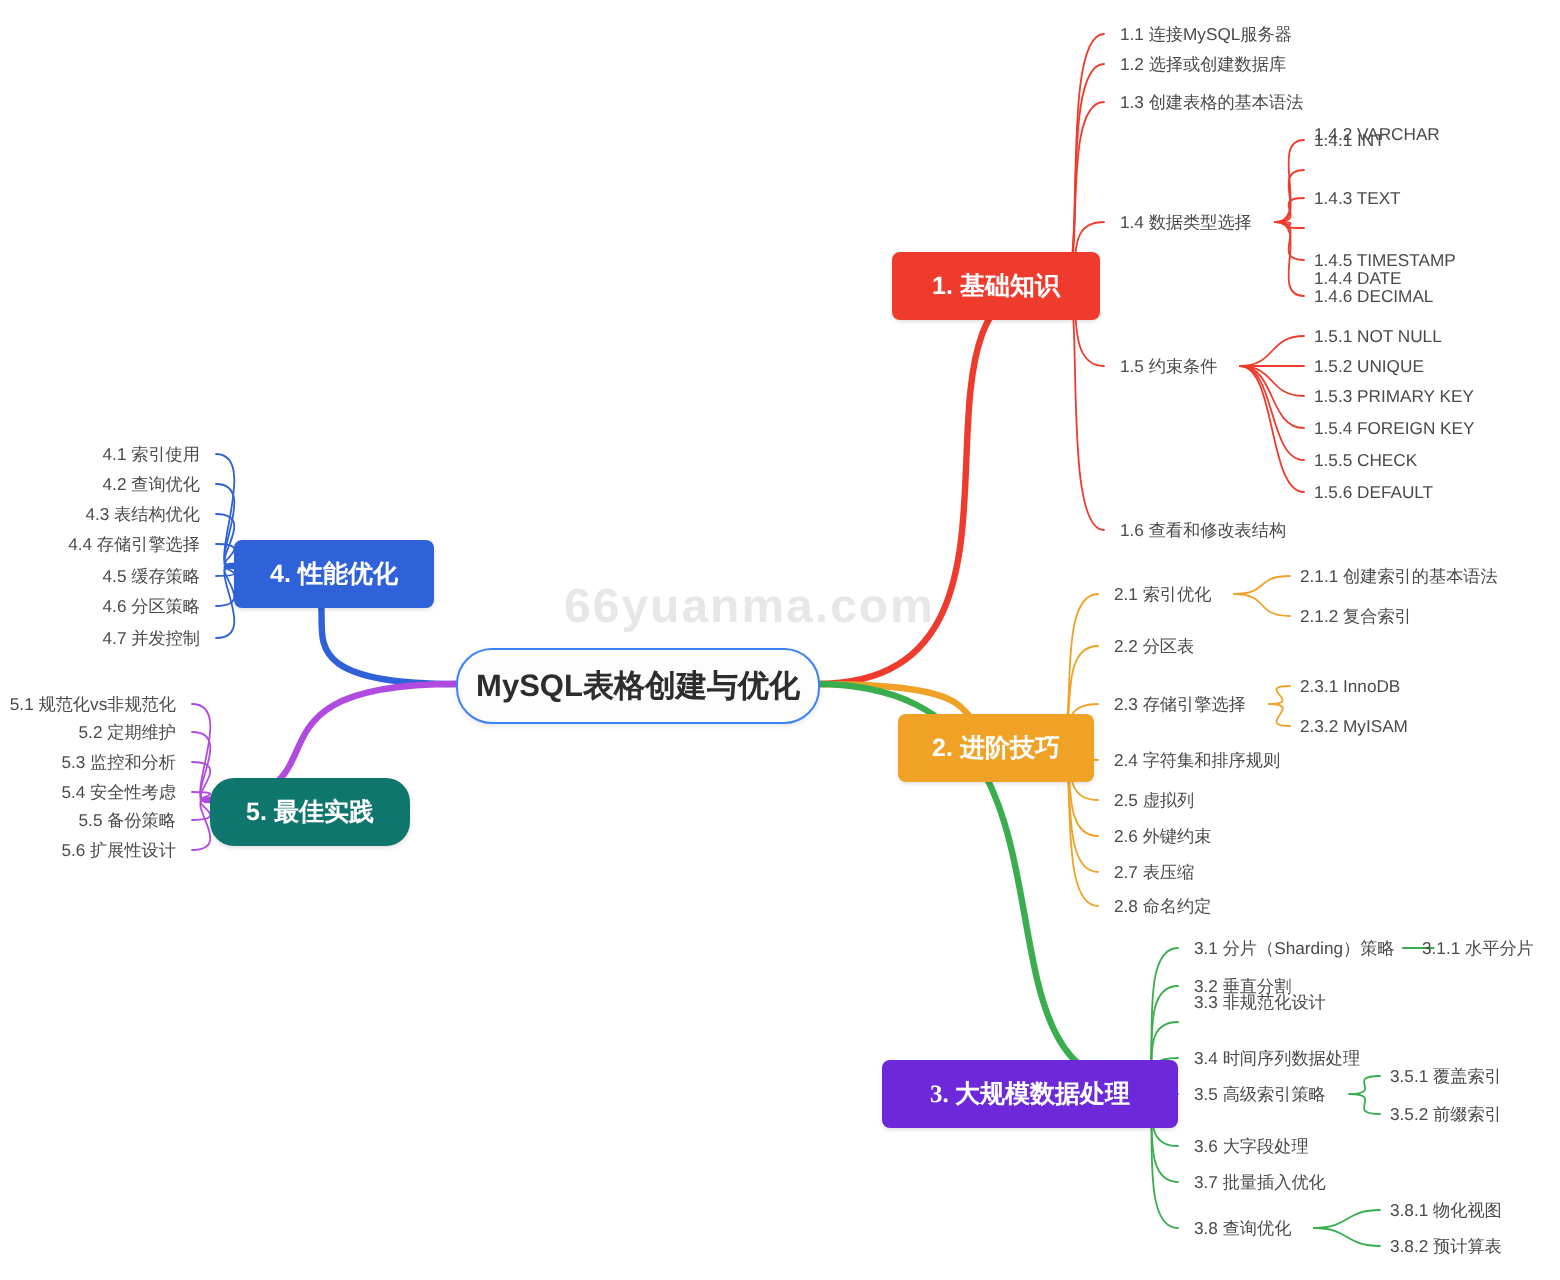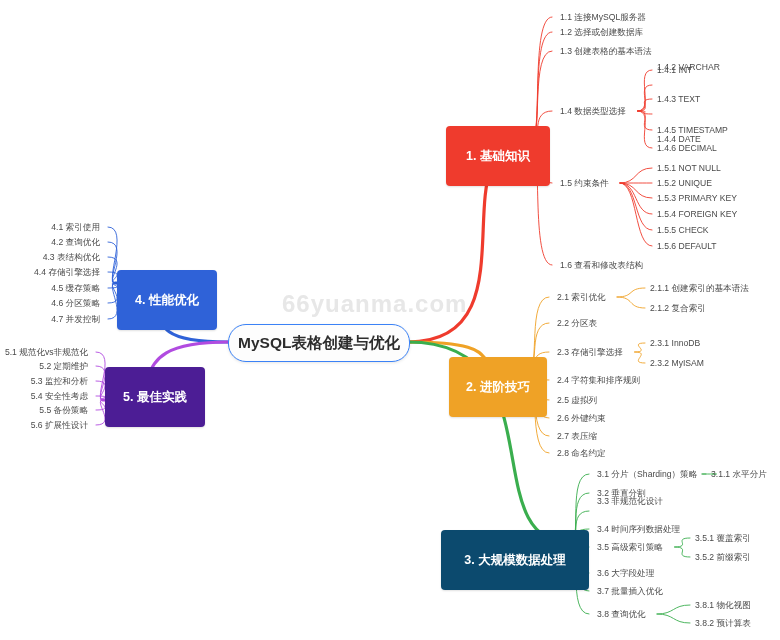--- a/index.html
+++ b/index.html
@@ -20,28 +20,28 @@
   .root{
     left:228px;top:324px;width:180px;height:36px;
     background:#fdfdfd;border:1px solid #3b82f6;border-radius:18px;
     box-shadow:0 1px 3px rgba(0,0,0,.10);
     display:flex;align-items:center;justify-content:center;
     font-size:15.5px;font-weight:700;color:#2d2d2d;
   }
   .branch{
     height:26px;border-radius:4px;color:#ffffff;
     display:flex;align-items:center;justify-content:center;
-    font-size:12.5px;font-weight:700;padding:17px 10px;
+    font-size:12.5px;font-weight:700;padding:4px 10px;
     box-shadow:0 1px 2px rgba(0,0,0,.12);
   }
   .b1{left:446px;top:126px;width:84px;background:#ef3b2d;}
   .b2{left:449px;top:357px;width:78px;background:#efa226;}
-  .b3{left:441px;top:530px;width:128px;background:#0c4a6e;}
+  .b3{left:441px;top:530px;width:128px;background:#6d28d9;font-family:Liberation Serif, serif;}
   .b4{left:117px;top:270px;width:80px;background:#2f62d8;}
-  .b5{left:105px;top:367px;width:80px;background:#4c1d95;}
+  .b5{left:105px;top:389px;width:80px;background:#0f766e;border-radius:12px;}
 
   .leaf{font-size:8.6px;line-height:11px;color:#4a4a4a;}
 </style>
 </head>
 <body>
 
 <div id="canvas">
 
   <svg id="links" viewBox="0 0 780 640">
       <path d="M 408 342 C 540 342, 434 139, 532 139" fill="none" stroke="#ef3b2d" stroke-width="3.2" stroke-linecap="round"></path>

